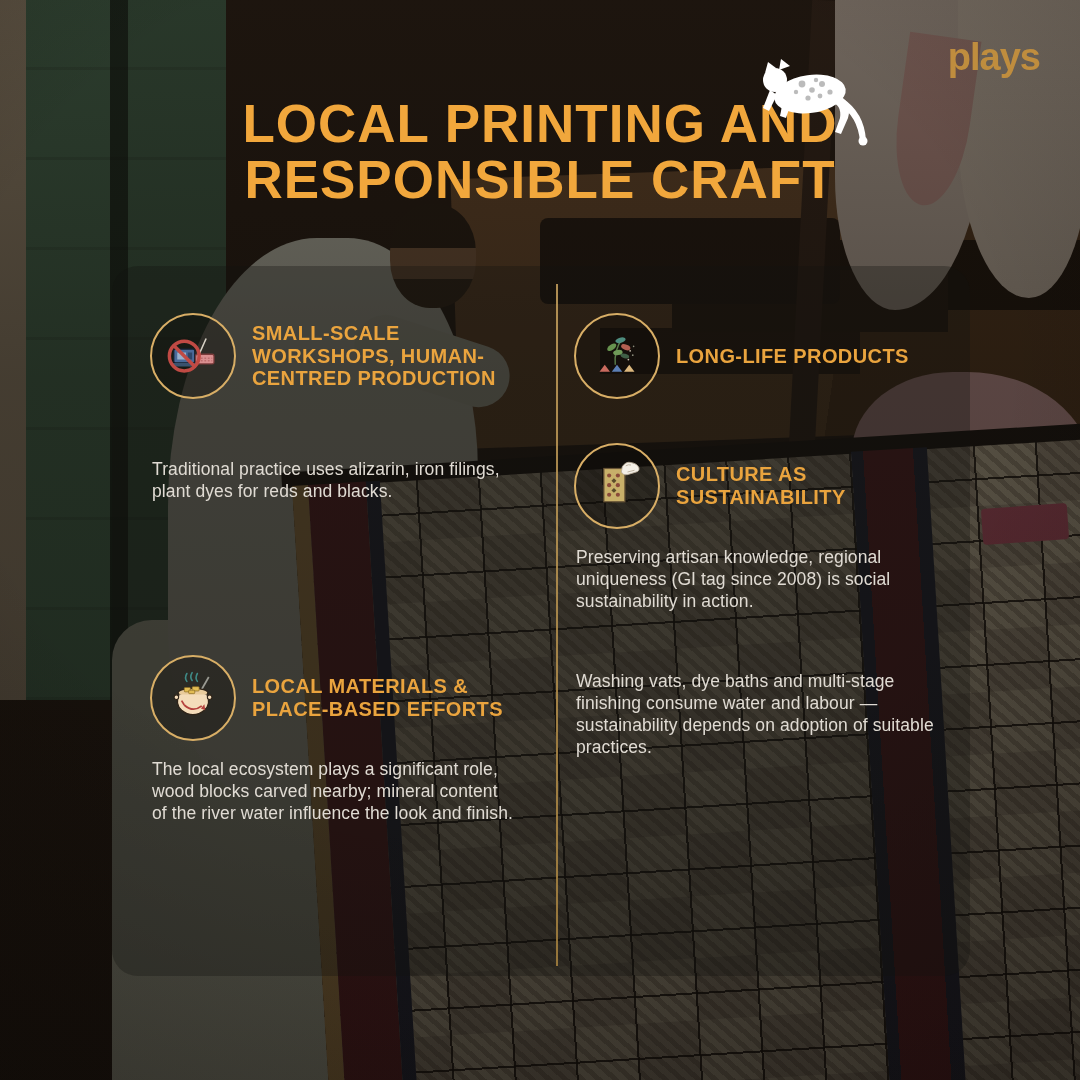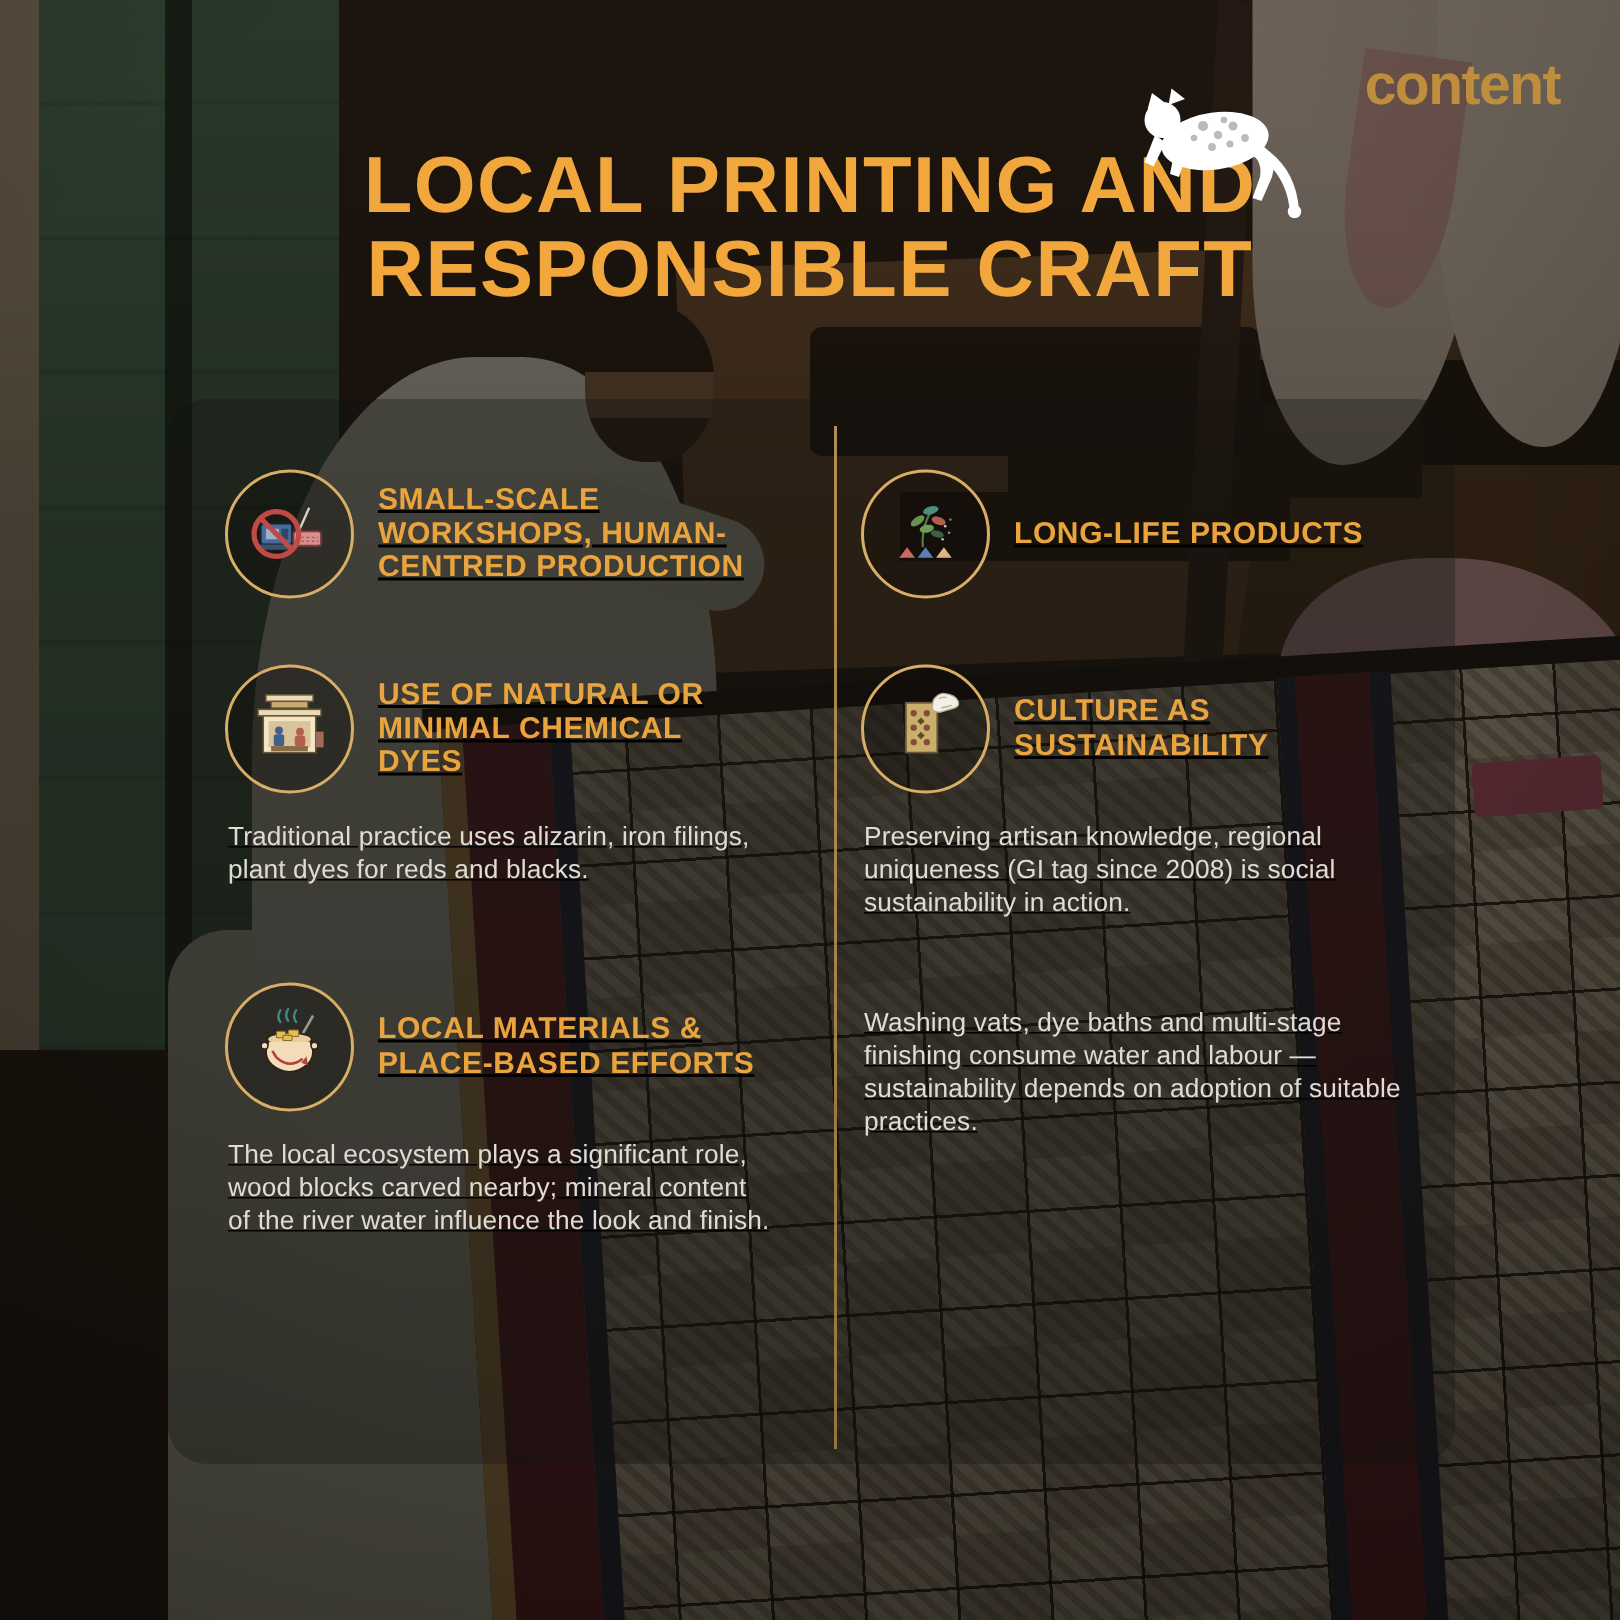--- a/index.html
+++ b/index.html
@@ -71,21 +71,21 @@
     position:absolute;left:112px;top:266px;width:858px;height:710px;z-index:3;
     background:rgba(20,18,14,0.32);border-radius:26px;
     box-sizing:border-box;padding:46px 30px 0 38px;
     display:grid;grid-template-columns:1fr 1fr;column-gap:58px;row-gap:42px;
     align-content:start;
   }
   .divider{
     position:absolute;left:556px;top:284px;width:2px;height:682px;z-index:4;
     background:linear-gradient(180deg,#c9a35f,#a8833f);opacity:.85;
   }
-  .card{min-width:0;text-decoration:underline;}
+  .card{min-width:0;}
   .card-head{display:flex;align-items:center;gap:16px;min-height:88px;}
   .icon-circle{
     flex:0 0 86px;width:86px;height:86px;border-radius:50%;
     border:2px solid #d8ae66;background:rgba(15,12,9,0.35);
     display:flex;align-items:center;justify-content:center;box-sizing:border-box;
   }
   .icon-circle svg{width:56px;height:56px;}
   .card-title{
     margin:0;color:#eaa43e;font-size:20px;font-weight:700;
     line-height:1.14;letter-spacing:.4px;text-transform:uppercase;
@@ -119,21 +119,21 @@
       <div class="stripe-edge"></div>
       <div class="stripe-maroon"></div>
       <div class="stripe-navy"></div>
       <div class="stripe-mid"></div>
     </div>
     <div class="pink-box"></div>
     <div class="photo-overlay"></div>
   </div>
 
   <div class="logo">
-    <span>content</span>
+    <span>plays</span>
   </div>
 
   <svg class="tiger" viewBox="0 0 122 102" aria-hidden="true">
     <g fill="#ffffff">
       <ellipse cx="60" cy="44" rx="36" ry="19" transform="rotate(-8 60 44)"></ellipse>
       <circle cx="25" cy="30" r="12"></circle>
       <path d="M15,23 l3,-11 8,6 z"></path>
       <path d="M29,20 l2,-11 9,7 z"></path>
       <path d="M20,40 l-7,18 6,3 8,-16 z"></path>
       <path d="M34,46 l-4,20 6,2 6,-18 z"></path>
@@ -198,38 +198,20 @@
             <path d="M12,50 l6,-8 6,8 z" fill="#c96a5e"></path>
             <path d="M26,50 l6,-8 6,8 z" fill="#5b7fb5"></path>
             <path d="M40,50 l6,-8 6,8 z" fill="#dcb87e"></path>
           </svg>
         </div>
         <h2 class="card-title">LONG-LIFE PRODUCTS</h2>
       </div>
     </section>
 
     <section class="card">
-      <div class="card-head">
-        <div class="icon-circle">
-          <svg viewBox="0 0 64 64" aria-hidden="true">
-            <rect x="14" y="6" width="36" height="5" fill="#ead9b4" stroke="#6a5638" stroke-width="1.2"></rect>
-            <rect x="18" y="11" width="28" height="5" fill="#caa96e" stroke="#6a5638" stroke-width="1"></rect>
-            <rect x="8" y="17" width="48" height="5" fill="#ead9b4" stroke="#6a5638" stroke-width="1.2"></rect>
-            <rect x="12" y="22" width="40" height="28" fill="#f3e6c6" stroke="#6a5638" stroke-width="1.2"></rect>
-            <rect x="16" y="26" width="32" height="20" fill="#d9c39a"></rect>
-            <circle cx="24" cy="33" r="3" fill="#42608c"></circle>
-            <rect x="20" y="36" width="8" height="9" rx="2" fill="#42608c"></rect>
-            <circle cx="40" cy="34" r="3" fill="#b25f52"></circle>
-            <rect x="36" y="37" width="8" height="8" rx="2" fill="#b25f52"></rect>
-            <rect x="18" y="45" width="28" height="4" fill="#8a6a42"></rect>
-            <rect x="52" y="34" width="6" height="12" fill="#a06a5a"></rect>
-          </svg>
-        </div>
-        <h2 class="card-title">USE OF NATURAL OR MINIMAL CHEMICAL DYES</h2>
-      </div>
       <p class="card-body">Traditional practice uses alizarin, iron filings, plant dyes for reds and blacks.</p>
     </section>
 
     <section class="card">
       <div class="card-head">
         <div class="icon-circle">
           <svg viewBox="0 0 64 64" aria-hidden="true">
             <rect x="17" y="12" width="24" height="38" fill="#c8b06a" stroke="#6a5638" stroke-width="1.4"></rect>
             <g fill="#8a4a3a">
               <circle cx="23" cy="20" r="2.4"></circle>

